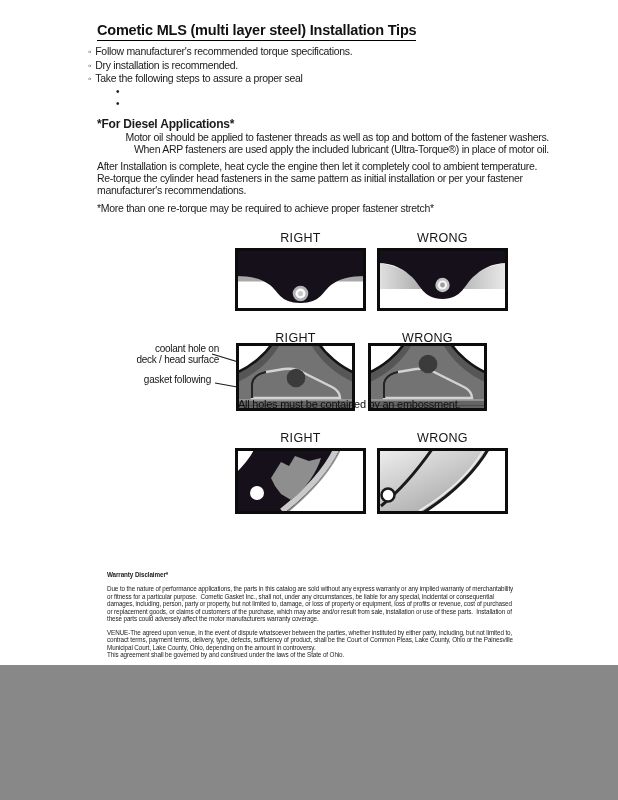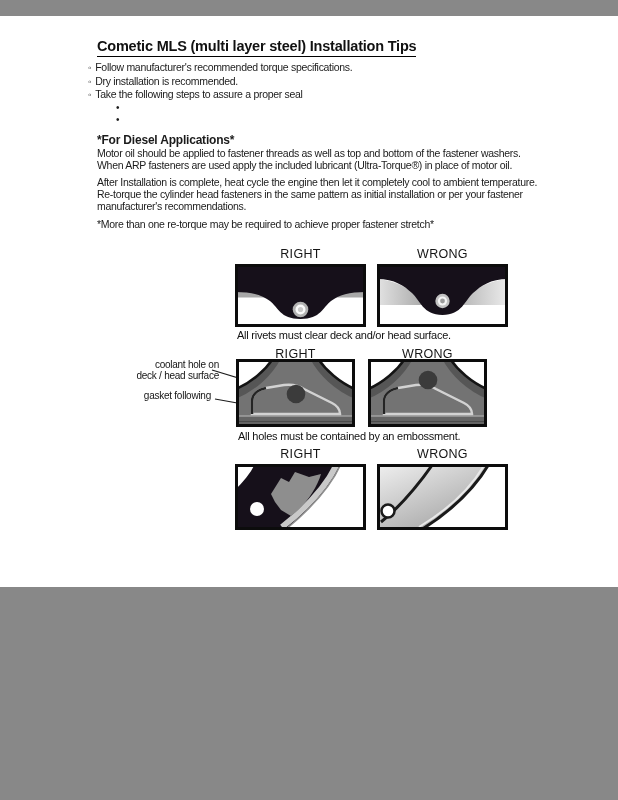--- a/index.html
+++ b/index.html
@@ -1,17 +1,17 @@
 <!DOCTYPE html>
 <html><head>
 <meta charset="utf-8">
 <style>
   html,body{margin:0;padding:0;background:#888;}
   .page{
-    position:relative;width:618px;height:571px;margin:16px auto;
+    position:relative;width:618px;height:665px;margin:0 auto;
     background:#ffffff;overflow:hidden;
     font-family:"Liberation Sans",sans-serif;color:#1b1b1b;
   }
   .abs{position:absolute;}
   .title{
     left:97px;top:22px;font-size:14.5px;font-weight:bold;color:#111;
     border-bottom:1.5px solid #000;padding-bottom:2px;letter-spacing:-0.2px;
     display:inline-block;margin:0;
   }
   .tips{left:88px;top:45px;font-size:10.5px;letter-spacing:-0.3px;line-height:12.6px;width:500px;}
@@ -51,21 +51,21 @@
     </div>
     <div class="tip sub">
       <span class="b">•</span>
     </div>
     <div class="tip sub">
       <span class="b">•</span>
     </div>
   </div>
 
   <h2 class="abs diesel-heading">*For Diesel Applications*</h2>
-  <div class="abs para" style="top:131px;">Motor oil should be applied to fastener threads as well as top and bottom of the fastener washers. When ARP fasteners are used apply the included lubricant (Ultra-Torque®) in place of motor oil.</div>
+  <div class="abs para" style="top:131px;text-align:right;">Motor oil should be applied to fastener threads as well as top and bottom of the fastener washers. When ARP fasteners are used apply the included lubricant (Ultra-Torque®) in place of motor oil.</div>
   <div class="abs para" style="top:160px;">After Installation is complete, heat cycle the engine then let it completely cool to ambient temperature. Re-torque the cylinder head fasteners in the same pattern as initial installation or per your fastener manufacturer's recommendations.</div>
   <div class="abs para" style="top:202px;">*More than one re-torque may be required to achieve proper fastener stretch*</div>
 
   <div class="abs dlabel" style="left:235px;top:231px;width:131px;">RIGHT</div>
   <div class="abs dlabel" style="left:377px;top:231px;width:131px;">WRONG</div>
 
   <svg class="abs" style="left:235px;top:248px;" width="131" height="63" viewBox="0 0 131 63">
     <rect x="0" y="0" width="131" height="63" fill="#ffffff"></rect>
     <rect x="0" y="28" width="131" height="5.5" fill="#a8a8a8"></rect>
     <path d="M0,0 H131 V28 C114,28 104,31 96,37 C88,43 86,55 65.5,55 C45,55 43,43 35,37 C27,31 17,28 0,28 Z" fill="#16101a"></path>
@@ -85,21 +85,20 @@
     </defs>
     <rect x="0" y="0" width="131" height="63" fill="#ffffff"></rect>
     <path d="M0,15 C18,16 30,24 40,31 C50,38 57,42 65.5,42 C74,42 81,38 91,31 C101,24 113,16 131,15 L131,41 L0,41 Z" fill="url(#g1w)"></path>
     <path d="M0,0 H131 V15 C113,15 104,22 96,29 C88,36 85,51 65.5,51 C46,51 43,36 35,29 C27,22 18,15 0,15 Z" fill="#16101a"></path>
     <circle cx="65.5" cy="37" r="7.2" fill="#c2c2c2"></circle>
     <circle cx="65.5" cy="37" r="4.6" fill="#f5f5f5"></circle>
     <circle cx="65.5" cy="37" r="2.4" fill="#9c9c9c"></circle>
     <rect x="1.5" y="1.5" width="128" height="60" fill="none" stroke="#0c0c0c" stroke-width="3"></rect>
   </svg>
 
-  <div class="abs caption" style="left:237px;top:313px;">All rivets must clear deck and/or head surface.</div>
 
   <div class="abs annot" style="left:98px;top:343px;width:121px;">coolant hole on
 deck / head surface</div>
   <div class="abs annot" style="left:60px;top:374px;width:151px;">gasket following</div>
 
   <svg class="abs" style="left:110px;top:340px;pointer-events:none;" width="200" height="70" viewBox="0 0 200 70">
     <line x1="102" y1="14" x2="181" y2="38" stroke="#1c1c1c" stroke-width="1.2"></line>
     <line x1="105" y1="43" x2="144" y2="50" stroke="#1c1c1c" stroke-width="1.2"></line>
   </svg>
 
@@ -129,21 +128,21 @@
     <path d="M40,-4 C32,12 16,27 -4,35" stroke="#565656" stroke-width="12" fill="none"></path>
     <path d="M79,-4 C87,12 103,27 123,35" stroke="#565656" stroke-width="12" fill="none"></path>
     <path d="M-2,-2 H38 C30,11 15,24 -2,31 Z" fill="#ffffff" stroke="#141414" stroke-width="2.5"></path>
     <path d="M121,-2 H81 C89,11 104,24 121,31 Z" fill="#ffffff" stroke="#141414" stroke-width="2.5"></path>
     <path d="M16,55 L16,42 C16,36 21,31 30,29 L48,26 C56,25 62,26 68,30 L96,44 C102,47 104,50 104,55 Z" fill="none" stroke="#d2d2d2" stroke-width="2.5"></path>
     <path d="M16,55 L16,42 C16,36 21,31 30,29" fill="none" stroke="#242424" stroke-width="2.5"></path>
     <circle cx="60" cy="21" r="9.3" fill="#3b3b3b"></circle>
     <rect x="1.5" y="1.5" width="116" height="65" fill="none" stroke="#0c0c0c" stroke-width="3"></rect>
   </svg>
 
-  <div class="abs caption" style="left:238px;top:414px;">All holes must be contained by an embossment.</div>
+  <div class="abs caption" style="left:238px;top:398px;">All holes must be contained by an embossment.</div>
 
   <div class="abs dlabel" style="left:235px;top:431px;width:131px;">RIGHT</div>
   <div class="abs dlabel" style="left:377px;top:431px;width:131px;">WRONG</div>
 
   <svg class="abs" style="left:235px;top:448px;" width="131" height="66" viewBox="0 0 131 66">
     <rect width="131" height="66" fill="#ffffff"></rect>
     <path d="M20,0 H106 C97,20 77,44 50,66 L0,66 V26 C8,18 15,10 20,0 Z" fill="#16101a"></path>
     <path d="M102,0 C93,19 74,42 47,63" stroke="#c9c9c9" stroke-width="6" fill="none"></path>
     <path d="M106,0 C97,20 77,44 50,66" stroke="#8f8f8f" stroke-width="1.5" fill="none"></path>
     <path d="M36,30 L46,14 L54,18 L60,8 L74,13 L86,10 C82,24 70,42 56,52 L46,46 L40,38 Z" fill="#8e8e8e"></path>

